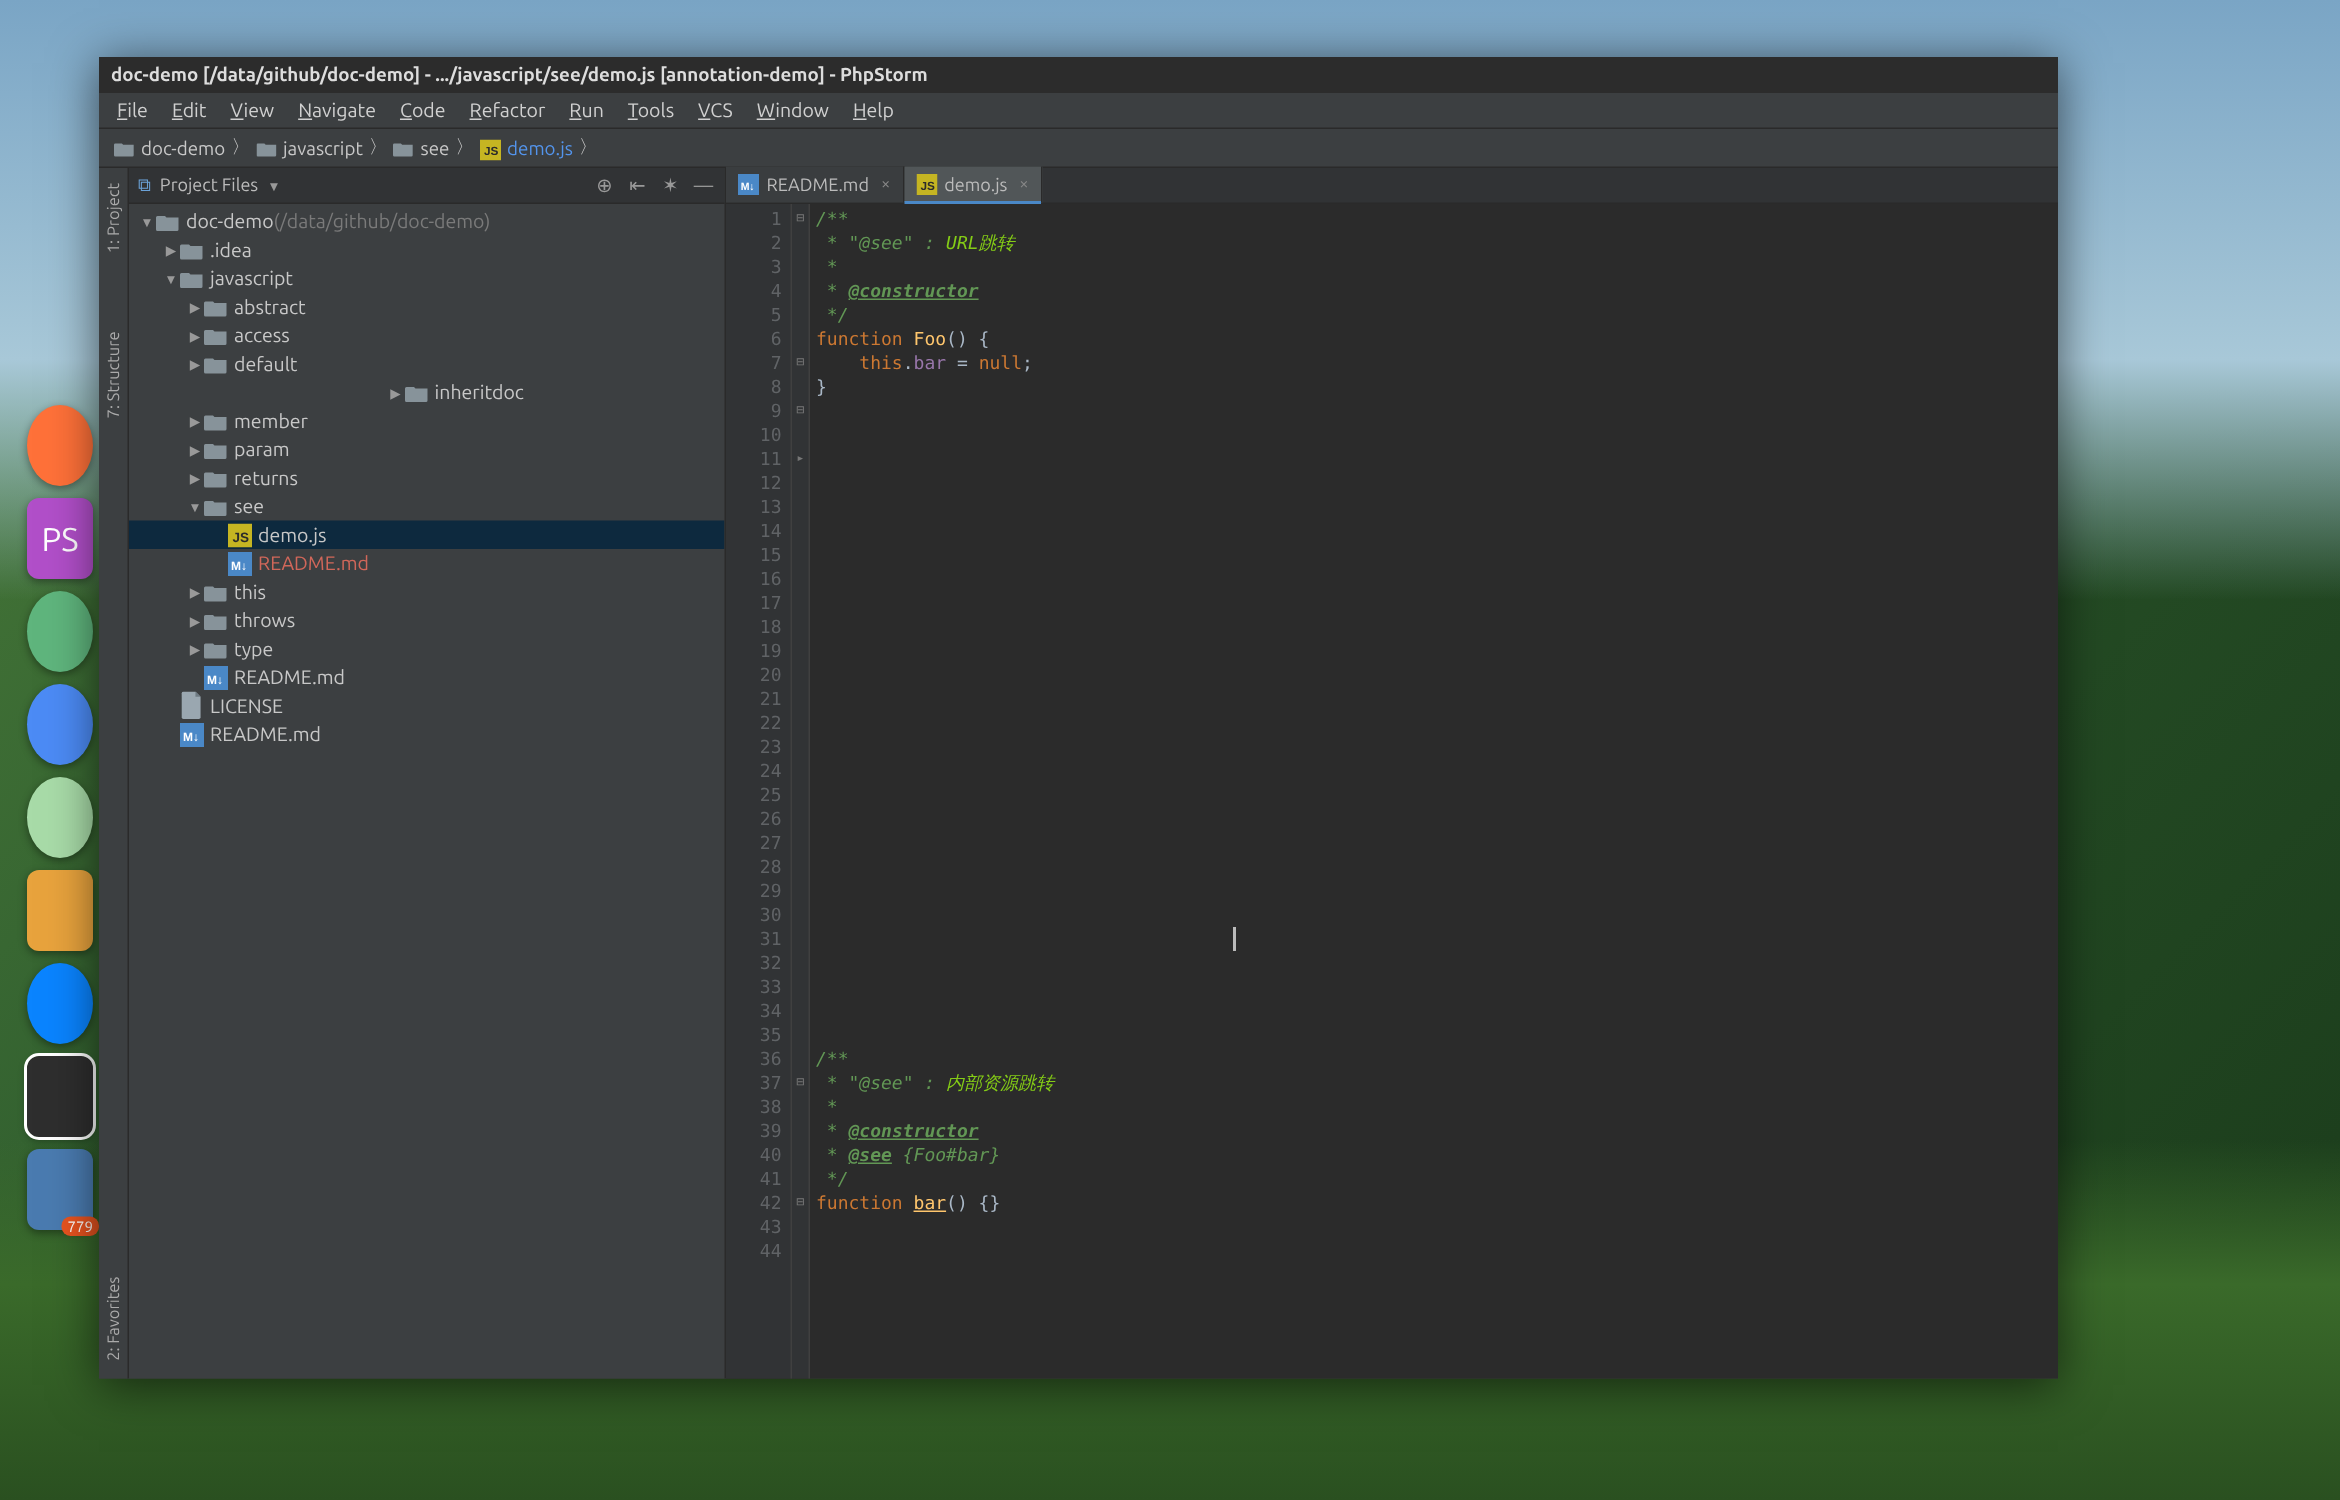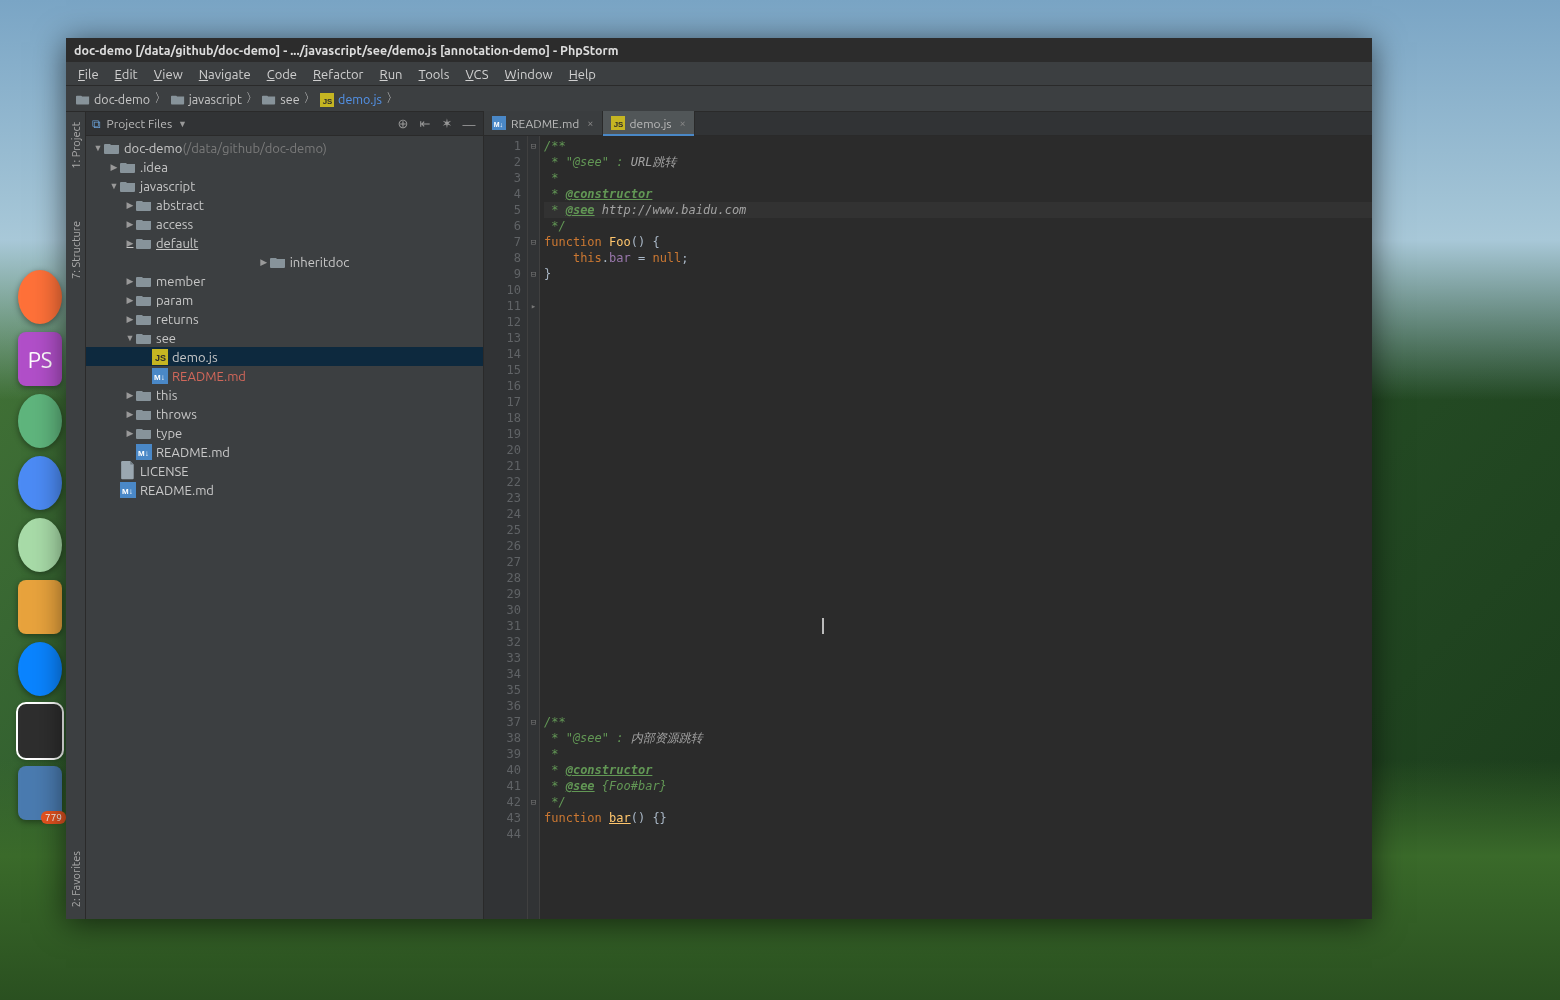--- a/index.html
+++ b/index.html
@@ -79,21 +79,21 @@
   .gutter{width:44px;background:var(--bg-gutter);color:#606366;text-align:right;padding:2px 6px 2px 0;border-right:1px solid #404040;user-select:none;}
   .gutter div{height:16px;position:relative;}
   .foldstrip{width:12px;background:var(--bg-gutter);border-right:1px solid #404040;padding-top:2px;}
   .foldstrip div{height:16px;color:#777;font-size:9px;text-align:center;}
   .code{flex:1;padding:2px 0 2px 4px;position:relative;}
   .codeline{height:16px;white-space:pre;}
   .codeline.hl{background:var(--hl-line);}
   .k{color:var(--keyword);}
   .d{color:var(--doc);font-style:italic;}
   .dt{color:var(--doc);font-style:italic;text-decoration:underline;font-weight:bold;}
-  .dl{color:#a3a3a3;font-style:italic;}
+  .dl{color:#84cc16;font-style:italic;}
   .p{color:var(--purple);}
   .fn{color:#ffc66d;}
   .n{color:#a9b7c6;}
   svg.folder{fill:#87939a;}
 </style>
 </head>
 <body>
 
 <div class="desktop">
   <div class="sky"></div>
@@ -218,21 +218,21 @@
             </div>
             <div class="node" style="padding-left: 38px;">
               <span class="arrow closed"></span>
               <span class="ic">
                 <svg class="folder" viewBox="0 0 16 14">
                   <path d="M1 3h5l1 1h8v8a1 1 0 0 1-1 1H1a1 1 0 0 1-1-1V4a1 1 0 0 1 1-1z"></path>
                 </svg>
               </span>
               <span>access</span>
             </div>
-            <div class="node" style="padding-left: 38px; text-decoration: underline;">
+            <div class="node" style="padding-left: 38px;">
               <span class="arrow closed"></span>
               <span class="ic">
                 <svg class="folder" viewBox="0 0 16 14">
                   <path d="M1 3h5l1 1h8v8a1 1 0 0 1-1 1H1a1 1 0 0 1-1-1V4a1 1 0 0 1 1-1z"></path>
                 </svg>
               </span>
               <span>default</span>
             </div>
             <div class="node" style="padding-left: 38px; justify-content: center;">
               <span class="arrow closed"></span>
@@ -469,21 +469,20 @@
               <div>⊟</div>
               <div></div>
               <div></div>
             </div>
           <div class="code" id="code">
             <div style="position:absolute;left:282px;top:482px;width:2px;height:16px;background:#bbb;"></div>
           <div class="codeline"><span class="d">/**</span></div>
               <div class="codeline"><span class="d"> * "@see" : </span><span class="dl">URL跳转</span></div>
               <div class="codeline"><span class="d"> *</span></div>
               <div class="codeline"><span class="d"> * </span><span class="dt">@constructor</span></div>
-              <div class="codeline hl"><span class="d"> * </span><span class="dt">@see</span><span class="d"> </span><span class="dl">http://www.</span><span class="dl">baidu.com</span></div>
               <div class="codeline"><span class="d"> */</span></div>
               <div class="codeline"><span class="k">function </span><span class="fn">Foo</span><span class="n">() {</span></div>
               <div class="codeline"><span class="n">    </span><span class="k">this</span><span class="n">.</span><span class="p">bar</span><span class="n"> = </span><span class="k">null</span><span class="n">;</span></div>
               <div class="codeline"><span class="n">}</span></div>
               <div class="codeline"></div>
               <div class="codeline"></div>
               <div class="codeline"></div>
               <div class="codeline"></div>
               <div class="codeline"></div>
               <div class="codeline"></div>

